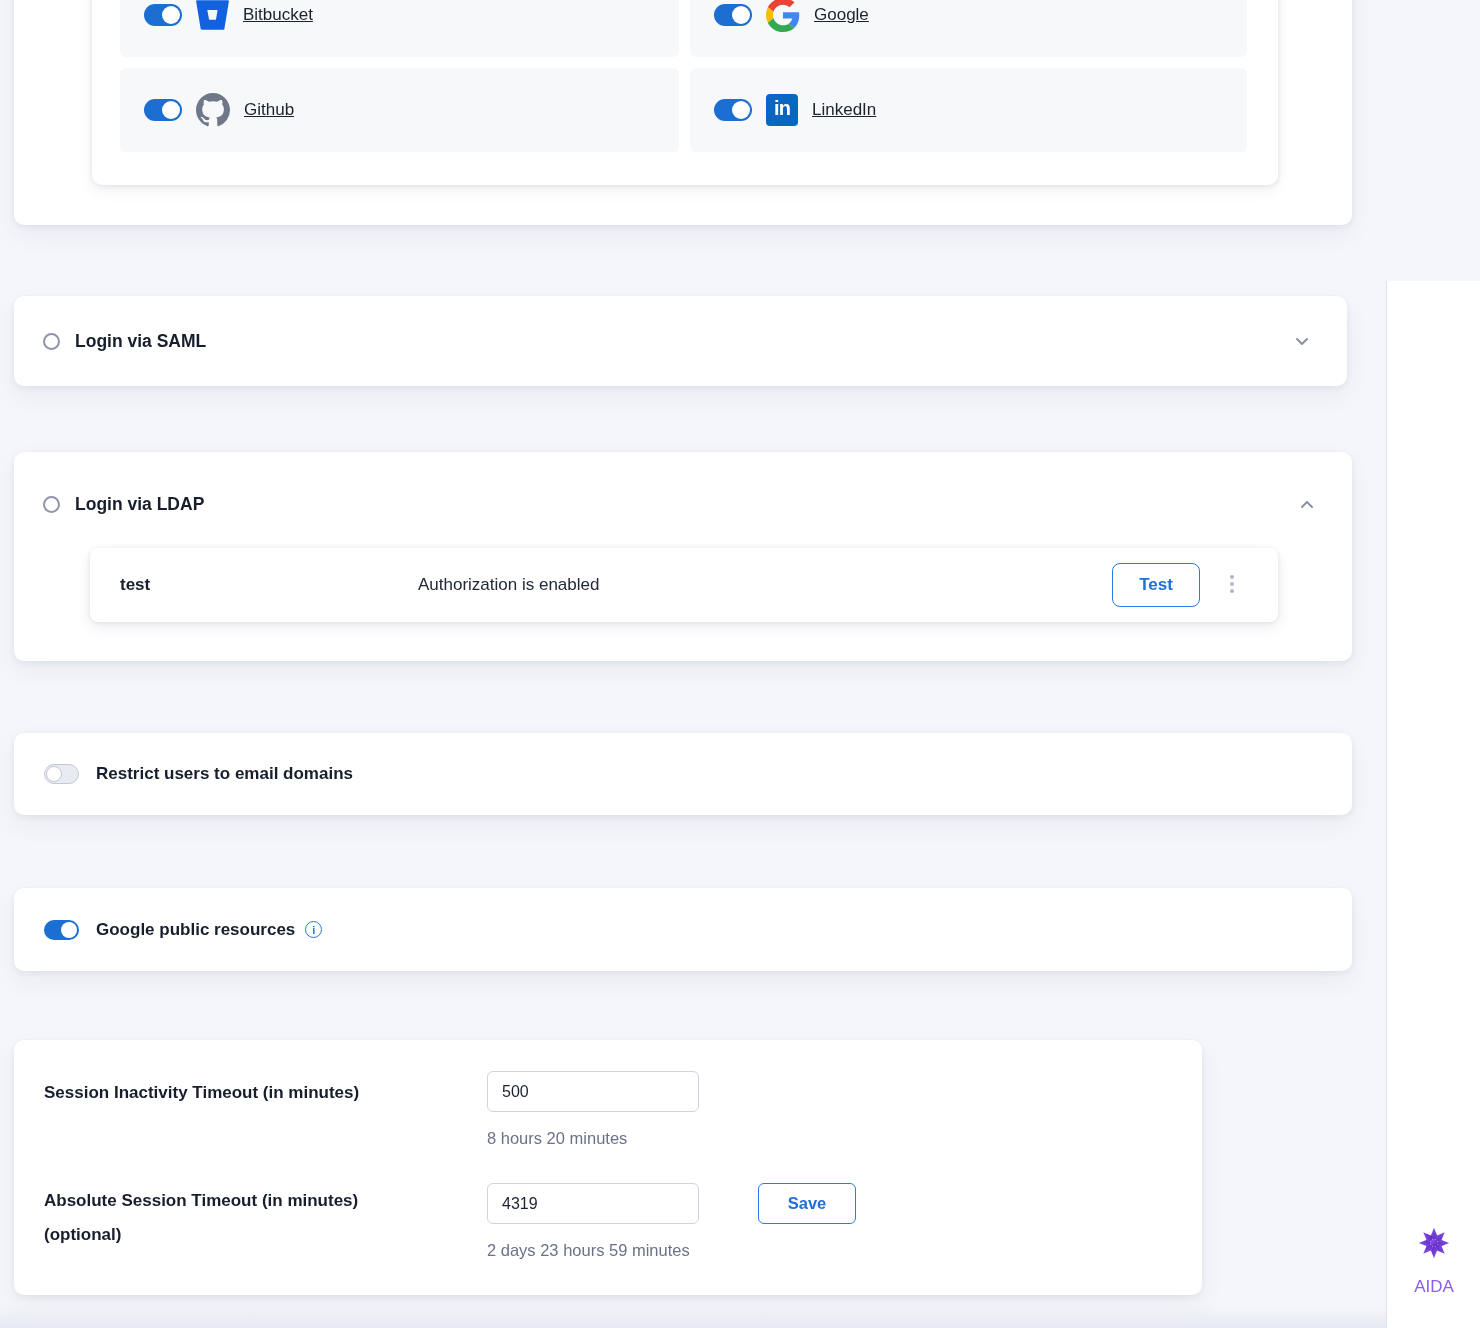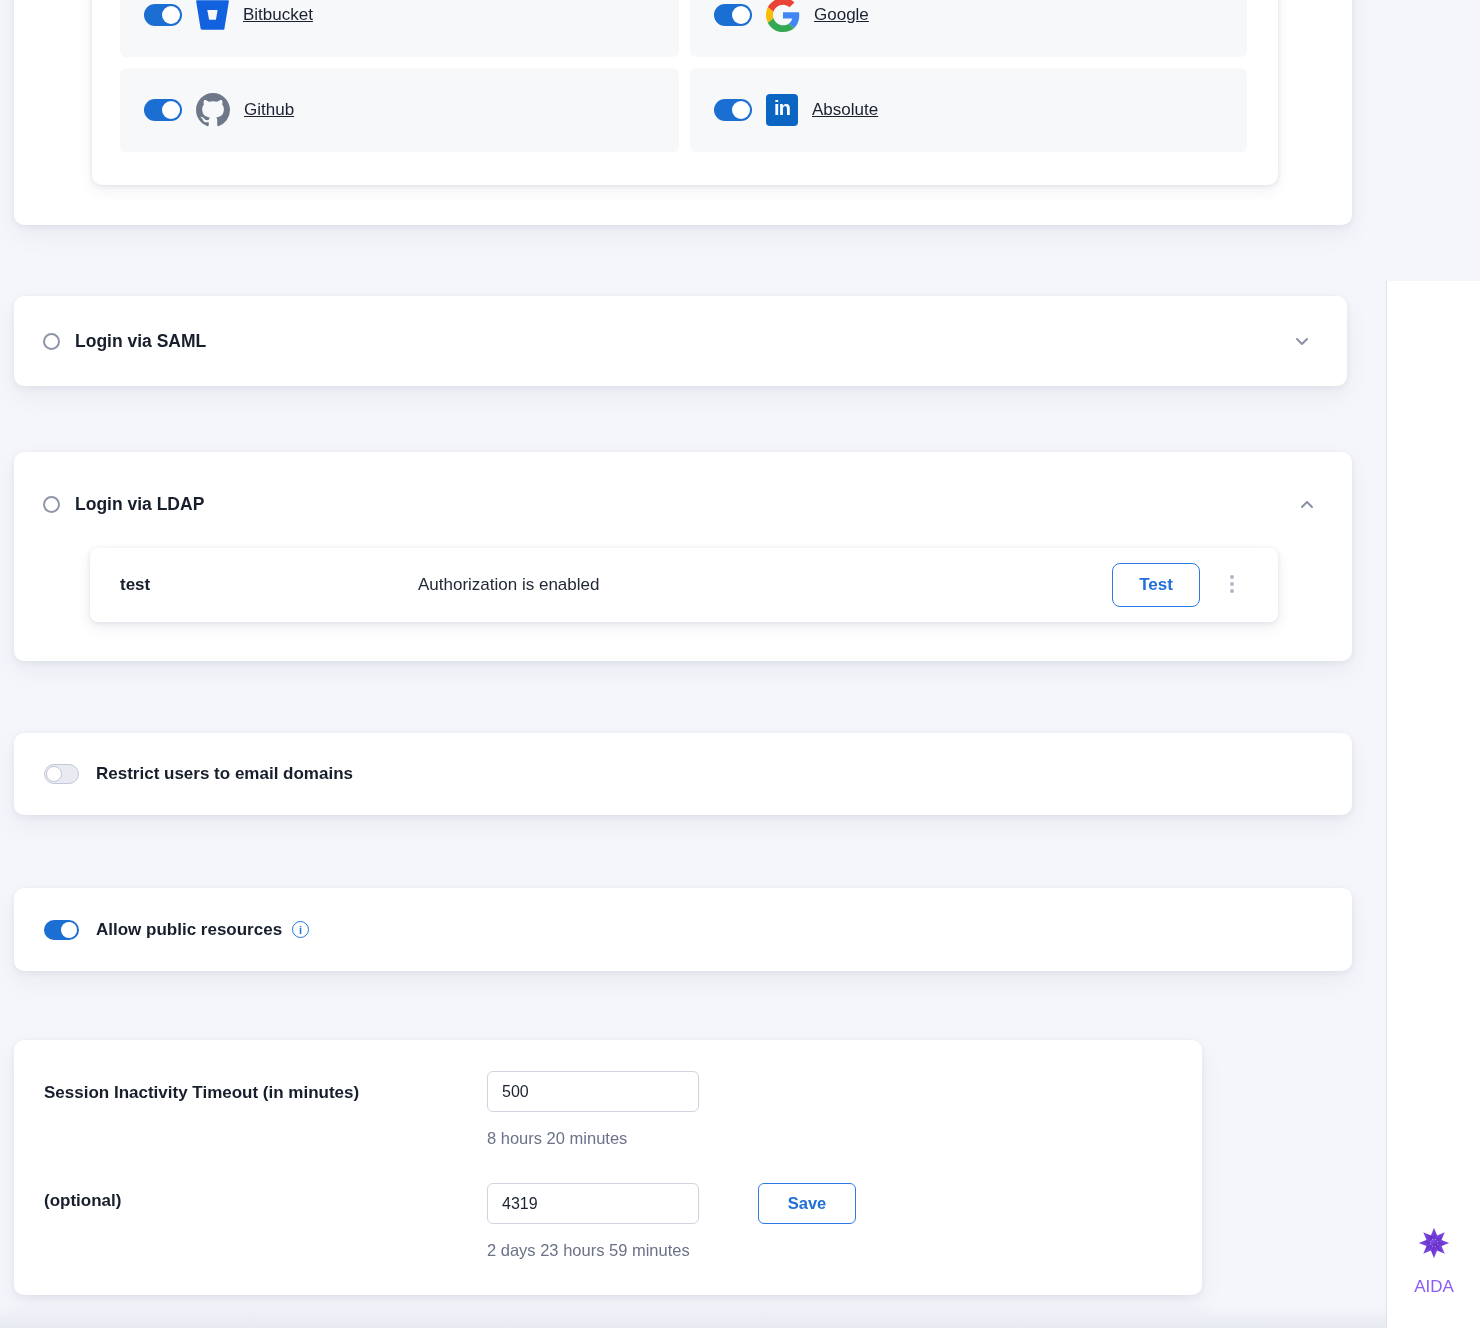--- a/index.html
+++ b/index.html
@@ -184,21 +184,21 @@
       <span class="provider-label">Github</span>
     </div>
 
     <div class="provider-row row-linkedin" style="left:598px; top:116px;">
       <div class="toggle on">
           <div class="knob"></div>
         </div>
       <span class="brand-icon">
         <span class="linkedin-box">in</span>
       </span>
-      <span class="provider-label">Absolute</span>
+      <span class="provider-label">LinkedIn</span>
     </div>
   </div>
 </div>
 
 <div class="card saml-card">
   <div class="radio"></div>
   <span class="section-title">Login via SAML</span>
   <span class="chevron saml-chevron">
     <svg width="18" height="18" viewBox="0 0 18 18">
         <polyline points="4,7 9,12 14,7" fill="none" stroke="#8b90a7" stroke-width="2" stroke-linecap="round" stroke-linejoin="round"></polyline>
@@ -232,29 +232,30 @@
   <div class="toggle-sm off">
       <div class="knob"></div>
     </div>
   <span class="bold-label">Restrict users to email domains</span>
 </div>
 
 <div class="card public-card">
   <div class="toggle-sm on">
       <div class="knob"></div>
     </div>
-  <span class="bold-label"><span>Allow public resources</span><i class="info-icon">i</i></span>
+  <span class="bold-label"><span>Google public resources</span><i class="info-icon">i</i></span>
 </div>
 
 <div class="card session-card">
   <div class="field-label lbl-inactivity">Session Inactivity Timeout (in minutes)</div>
   <input class="text-input input-inactivity" type="text" value="500" style="">
   <div class="hint hint-inactivity">8 hours 20 minutes</div>
 
   <div class="field-label lbl-absolute">
+    <div>Absolute Session Timeout (in minutes)</div>
     <div>(optional)</div>
   </div>
   <input class="text-input input-absolute" type="text" value="4319" style="">
   <div class="hint hint-absolute">2 days 23 hours 59 minutes</div>
 
   <button class="save-btn">Save</button>
 </div>
 
 <div class="right-panel"></div>
 <div class="v-divider"></div>

